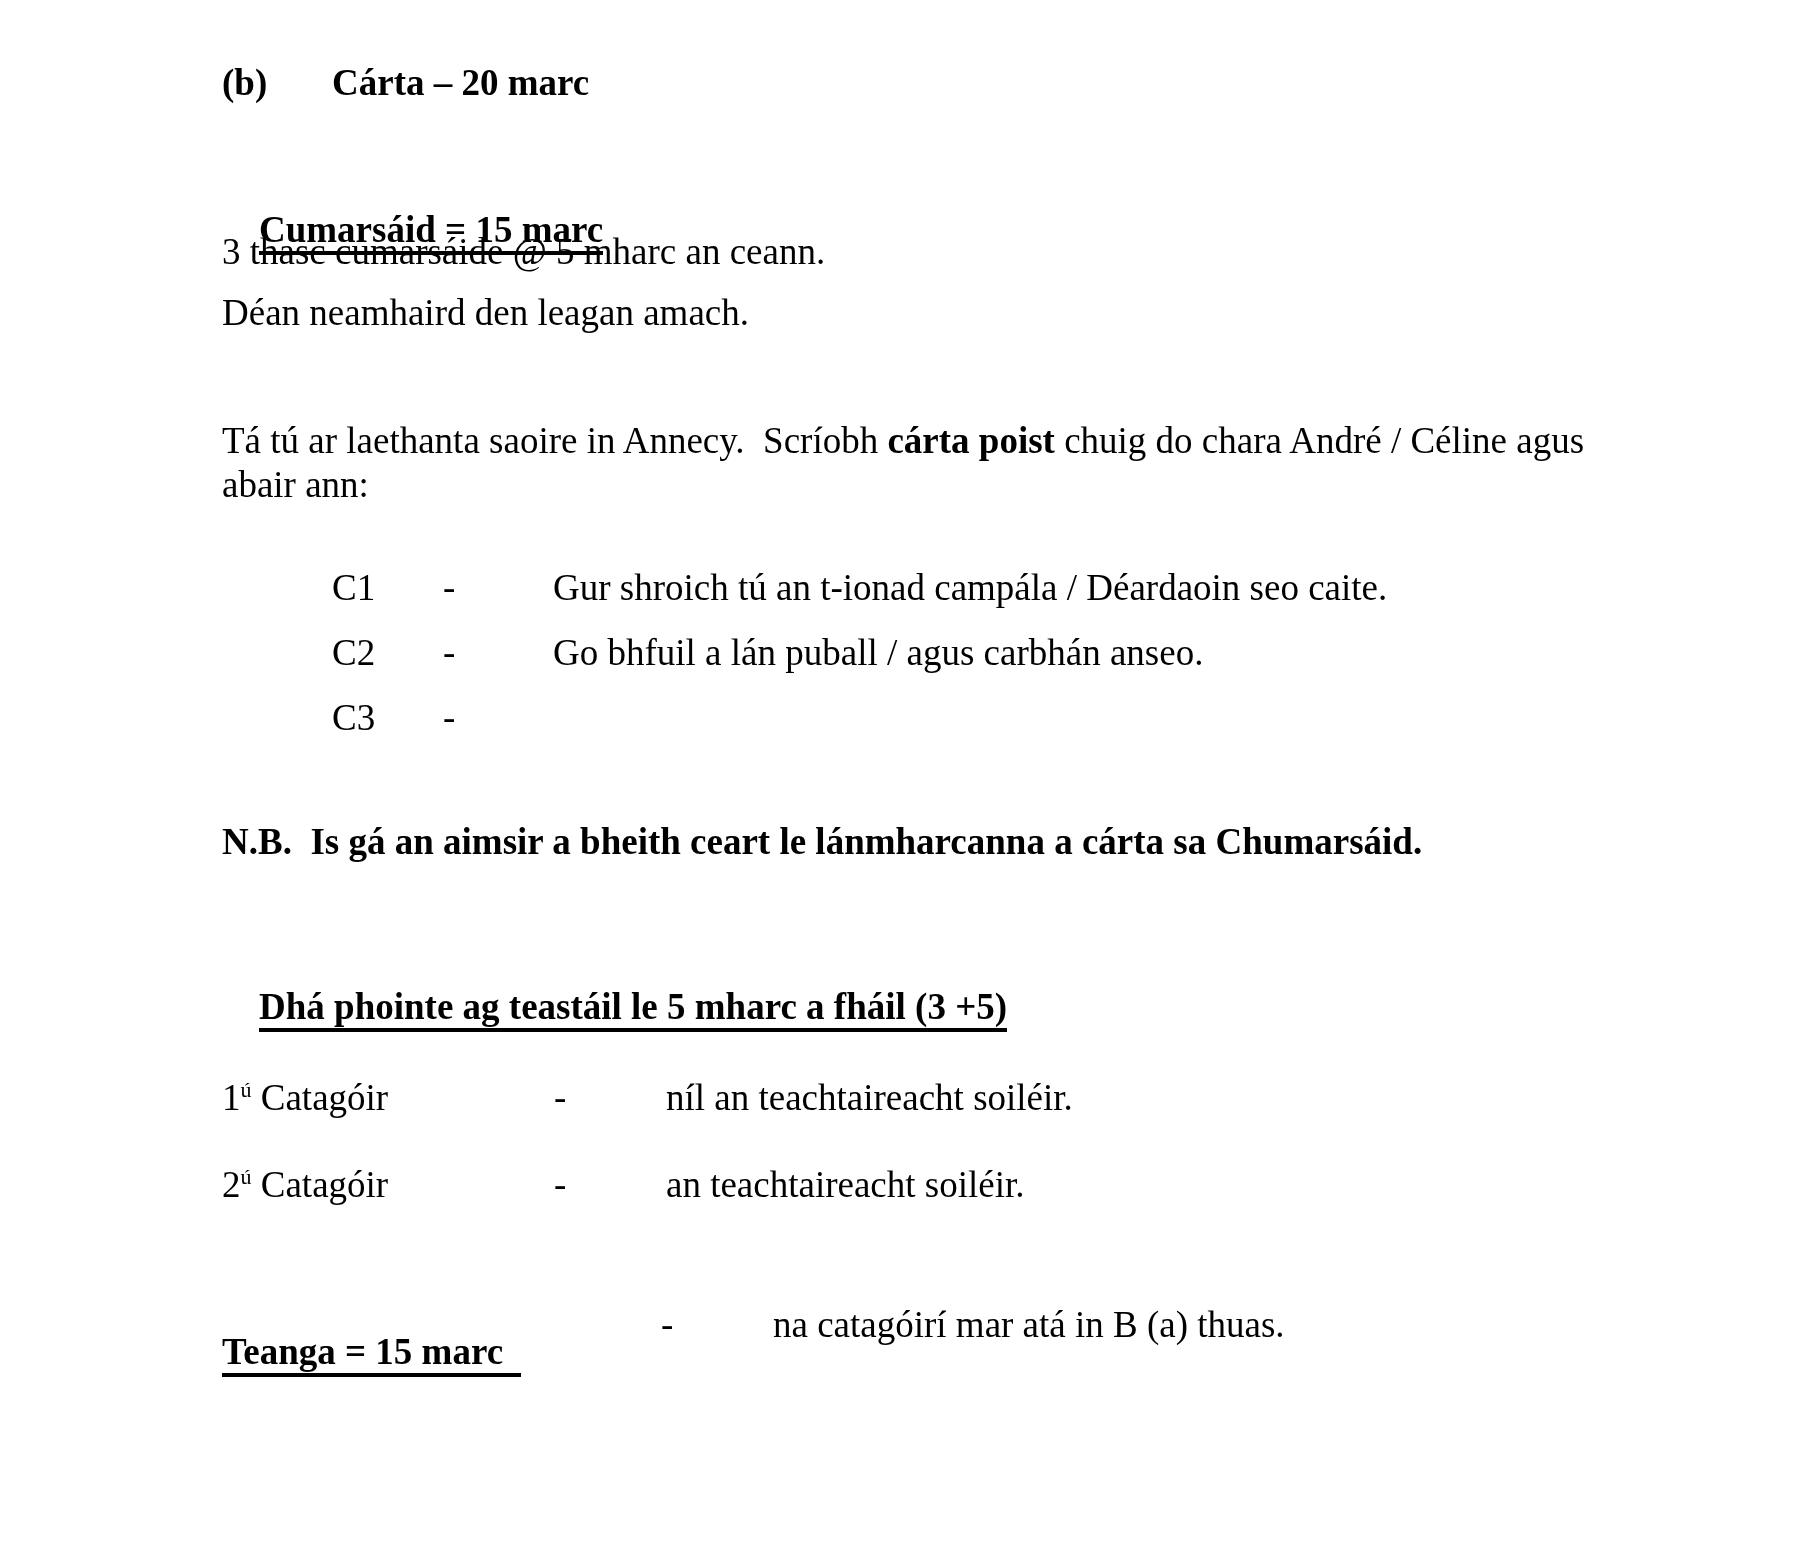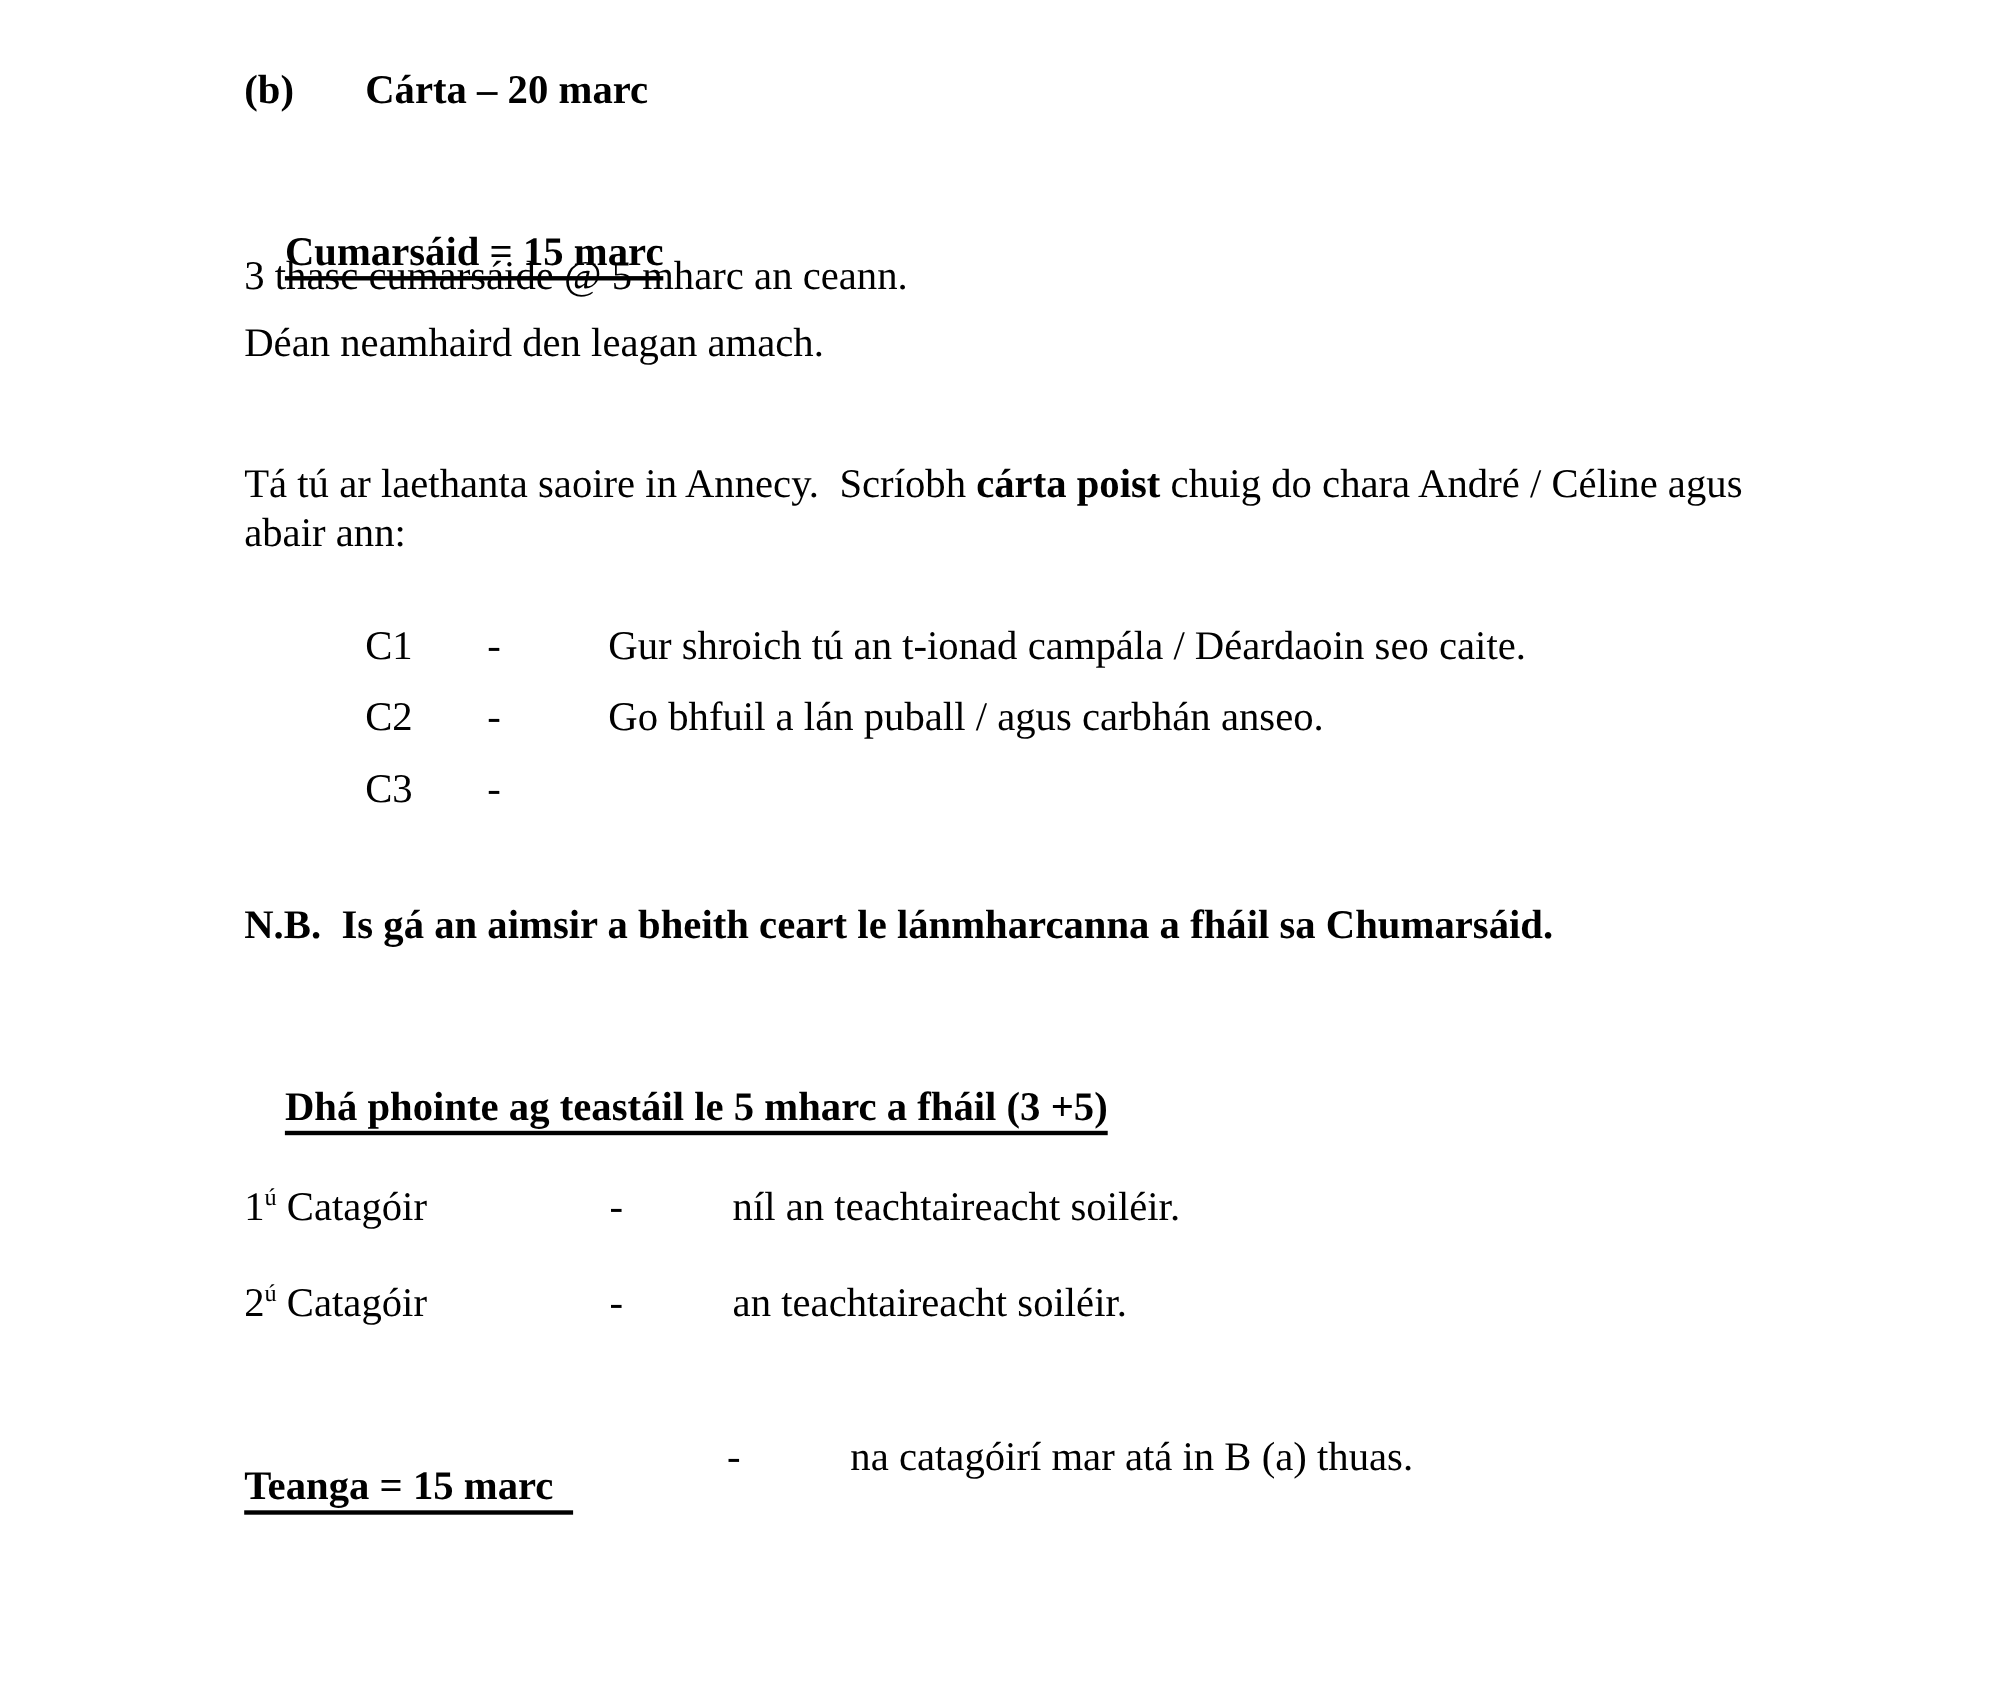--- a/index.html
+++ b/index.html
@@ -73,21 +73,21 @@
   <div class="line row" style="top:632px">
     <span class="col" style="left:110px">C2</span>
     <span class="col" style="left:221px">-</span>
     <span class="col" style="left:331px">Go bhfuil a lán puball / agus carbhán anseo.</span>
   </div>
   <div class="line row" style="top:697px">
     <span class="col" style="left:110px">C3</span>
     <span class="col" style="left:221px">-</span>
   </div>
 
-  <div class="line bold" style="top:821px">N.B.  Is gá an aimsir a bheith ceart le lánmharcanna a fháil sa Chumarsáid.</div>
+  <div class="line bold" style="top:821px">N.B.  Is gá an aimsir a bheith ceart le lánmharcanna a cárta sa Chumarsáid.</div>
 
   <div class="line" style="top:944px">
     <span class="bold underlined">Dhá phointe ag teastáil le 5 mharc a fháil (3 +5)</span>
   </div>
 
   <div class="line row" style="top:1077px">
     <span class="col" style="left:0"><span>1</span><sup>ú</sup><span> Catagóir</span></span>
     <span class="col" style="left:332px">-</span>
     <span class="col" style="left:444px">níl an teachtaireacht soiléir.</span>
   </div>

